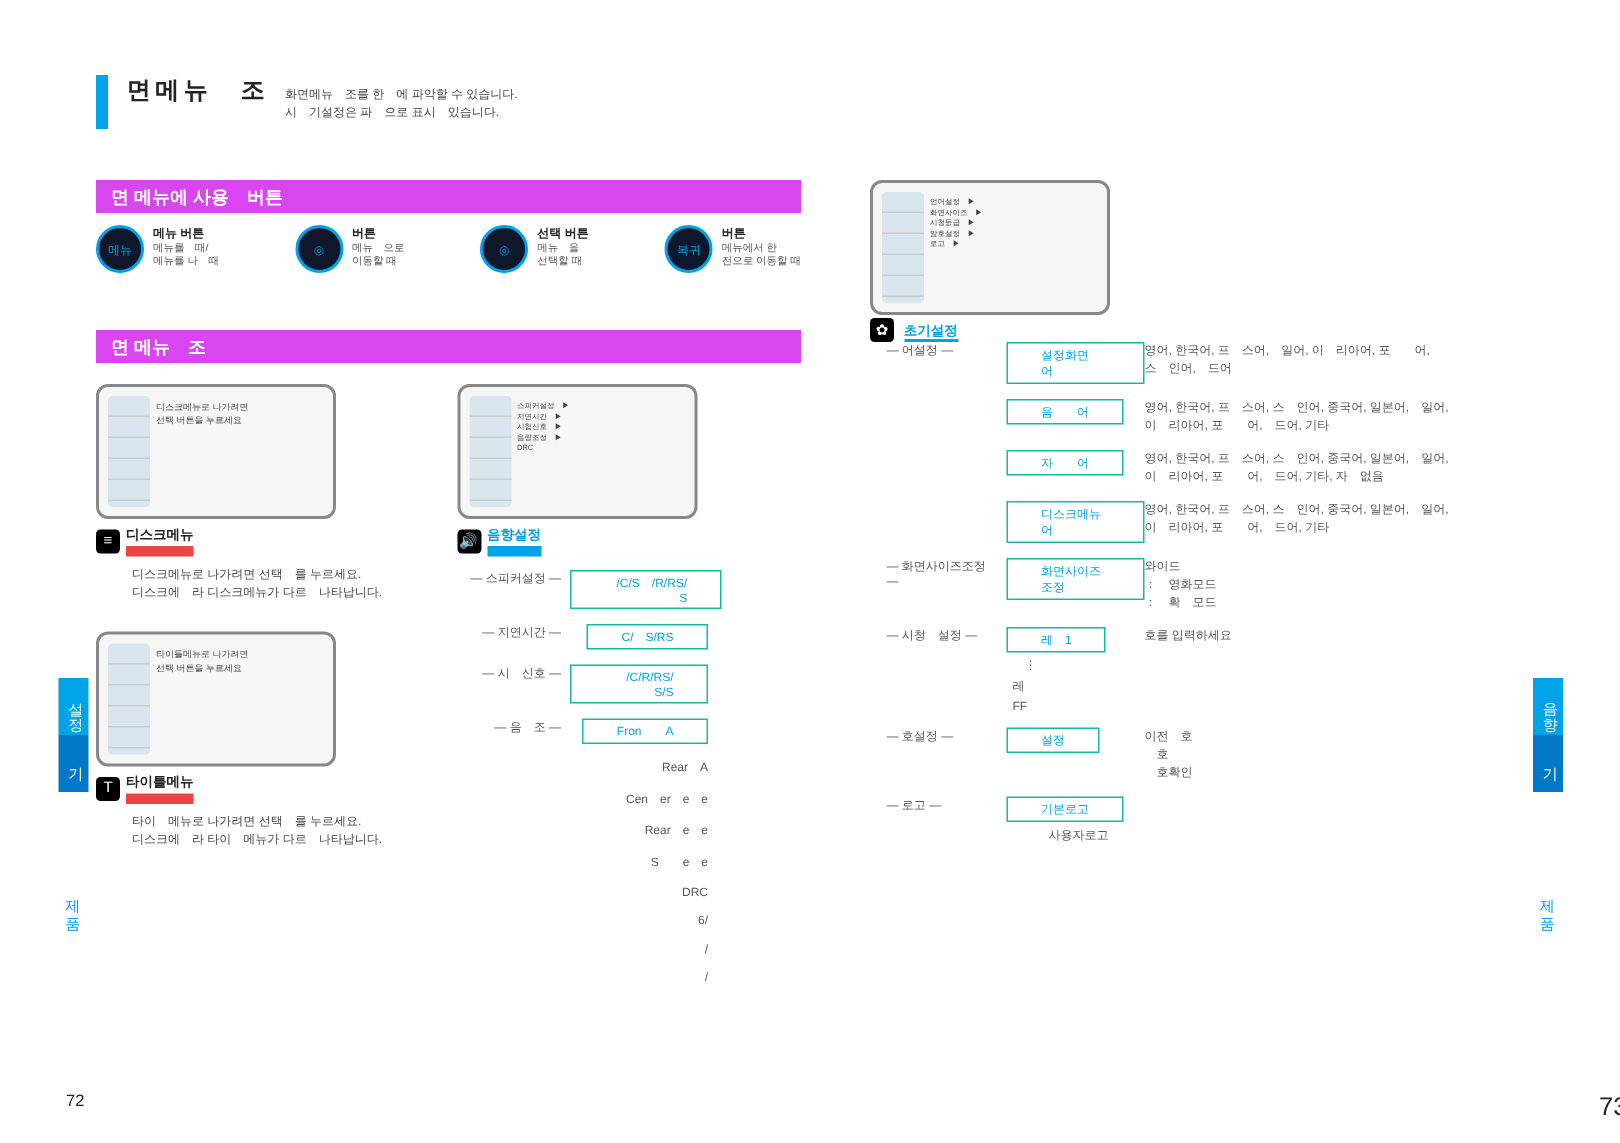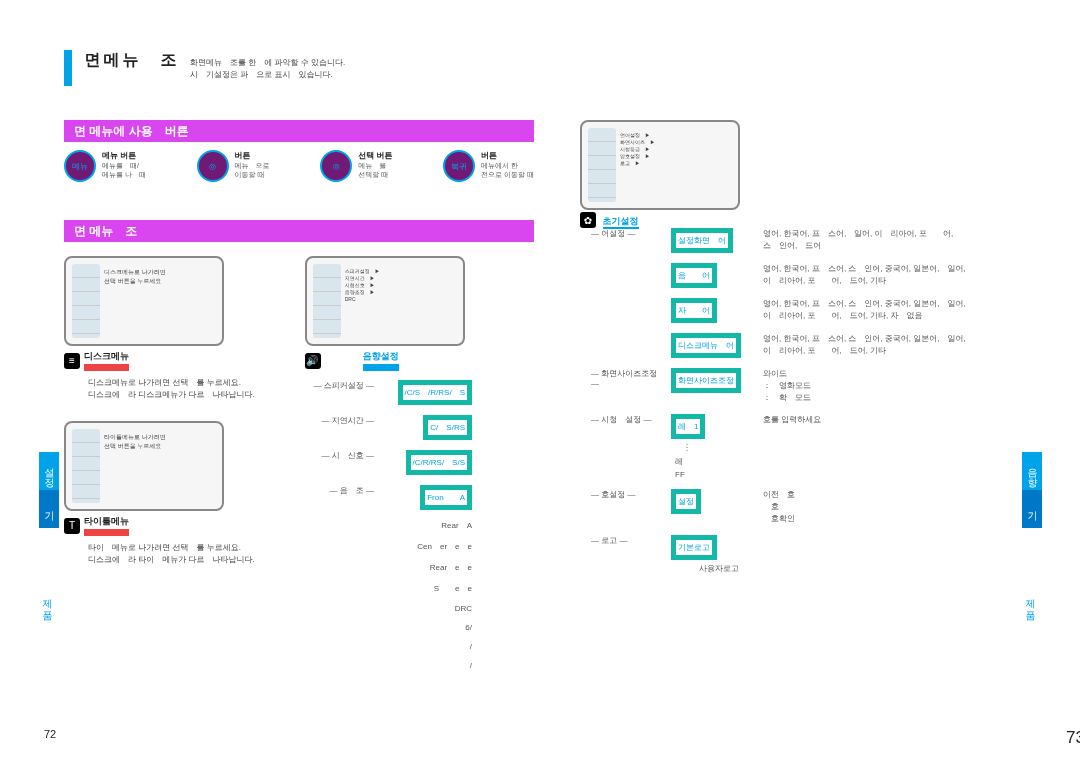--- a/index.html
+++ b/index.html
@@ -13,36 +13,36 @@
 .side-label { position: absolute; left: 40px; top: 592px; writing-mode: vertical-rl; font-size: 10px; color: #00a3e8; letter-spacing: 2px; }
 .side-label-right { left: 1023px; }
 .title-block { position: absolute; left: 64px; top: 50px; }
 .blue-bar-small { width: 8px; height: 36px; background: #00a3e8; display: inline-block; vertical-align: top; }
 .big-title { display: inline-block; font-size: 16px; font-weight: 700; margin-left: 10px; letter-spacing: 3px; vertical-align: top; }
 .sub-lines { position: absolute; left: 190px; top: 57px; font-size: 8px; line-height: 1.5; color: #444; }
 .section-bar { background: #d946ef; color: #fff; font-size: 12px; font-weight: 700; padding: 4px 10px; height: 22px; line-height: 14px; }
 .sec1 { position: absolute; left: 64px; top: 120px; width: 470px; }
 .button-row { display: flex; justify-content: space-between; margin-top: 8px; }
 .button-item { display: flex; align-items: flex-start; gap: 6px; }
-.btn-icon { width: 32px; height: 32px; border: 2px solid #00a3e8; border-radius: 50%; display: flex; align-items: center; justify-content: center; font-size: 8px; color: #00a3e8; background: #701a75; }
+.btn-icon { width: 32px; height: 32px; border: 2px solid #00a3e8; border-radius: 50%; display: flex; align-items: center; justify-content: center; font-size: 8px; color: #00a3e8; background: #0f172a; }
 .btn-text .bt-title { font-size: 8px; font-weight: 700; }
 .btn-text .bt-line { font-size: 7px; color: #555; line-height: 1.3; }
 .sec2 { position: absolute; left: 64px; top: 220px; width: 470px; }
 .screenshot-box { width: 160px; height: 90px; border: 2px solid #888; border-radius: 8px; background: #f6f6f6; position: relative; padding: 6px; }
 .ss-side { position: absolute; left: 6px; top: 6px; bottom: 6px; width: 28px; background: #d9e6ee; border-radius: 3px; }
 .ss-side div { height: 14px; border-bottom: 1px solid #ccc; }
 .ss-main { position: absolute; left: 38px; top: 10px; right: 10px; font-size: 6px; line-height: 1.5; color: #444; }
 .sec-subhead { display: flex; align-items: center; gap: 4px; margin-top: 4px; }
 .sec-subhead .ic { width: 16px; height: 16px; background: #000; border-radius: 3px; display: flex; align-items: center; justify-content: center; color: #fff; font-size: 10px; }
 .sec-subhead .lbl { font-size: 9px; font-weight: 700; border-bottom: 7px solid #ef4444; padding-bottom: 1px; }
 .note { font-size: 8px; color: #444; margin-top: 6px; padding-left: 24px; line-height: 1.5; }
 .tree { position: absolute; font-size: 8px; color: #444; }
 .tree-sound { left: 300px; top: 380px; text-align: right; }
 .tree-init { left: 591px; top: 228px; }
-.node { border: 5px solid #14b8a6; padding: 2px 2px; display: inline-block; color: #00a3e8; font-size: 8px; }
+.node { border: 1px solid #14b8a6; padding: 2px 22px; display: inline-block; color: #00a3e8; font-size: 8px; }
 .tline { color: #555; }
 .row { display: flex; align-items: flex-start; margin-bottom: 10px; }
 .col0 { width: 80px; padding-right: 6px; }
 .col1 { width: 92px; }
 .col2 { width: 240px; line-height: 1.5; }
 .right-screenshot { position: absolute; left: 580px; top: 120px; }
 .init-head { position: absolute; left: 580px; top: 212px; }
 .init-head .ic { width: 16px; height: 16px; background: #000; color: #fff; border-radius: 3px; display: inline-flex; align-items: center; justify-content: center; font-size: 10px; }
 .init-head .lbl { font-size: 9px; font-weight: 700; color:#00a3e8; border-bottom: 2px solid #00a3e8; padding-bottom: 1px; margin-left: 4px; }
 .page-num-left { position: absolute; left: 44px; top: 728px; font-size: 11px; }
@@ -160,21 +160,21 @@
             <div></div>
             <div></div>
             <div></div>
             <div></div>
             <div></div>
           </div>
         <div class="ss-main" style="font-size:5px; line-height:1.4;">스피커설정　▶<br>지연시간　▶<br>시험신호　▶<br>음량조정　▶<br>DRC</div>
       </div>
       <div class="sec-subhead">
         <span class="ic">🔊</span>
-        <span class="lbl" style="color:#00a3e8;border-color:#00a3e8;margin-left:38px;">음향설정</span>
+        <span class="lbl" style="color:#00a3e8;border-color:#00a3e8;">음향설정</span>
       </div>
     </div>
   </div>
 </div>
 
 <div class="tree tree-sound" id="sound-tree">
     <div class="row">
       <div class="col0 tline">— 스피커설정 —</div>
       <div class="col1"><span class="node">/C/S　/R/RS/　S</span></div>
     </div>

